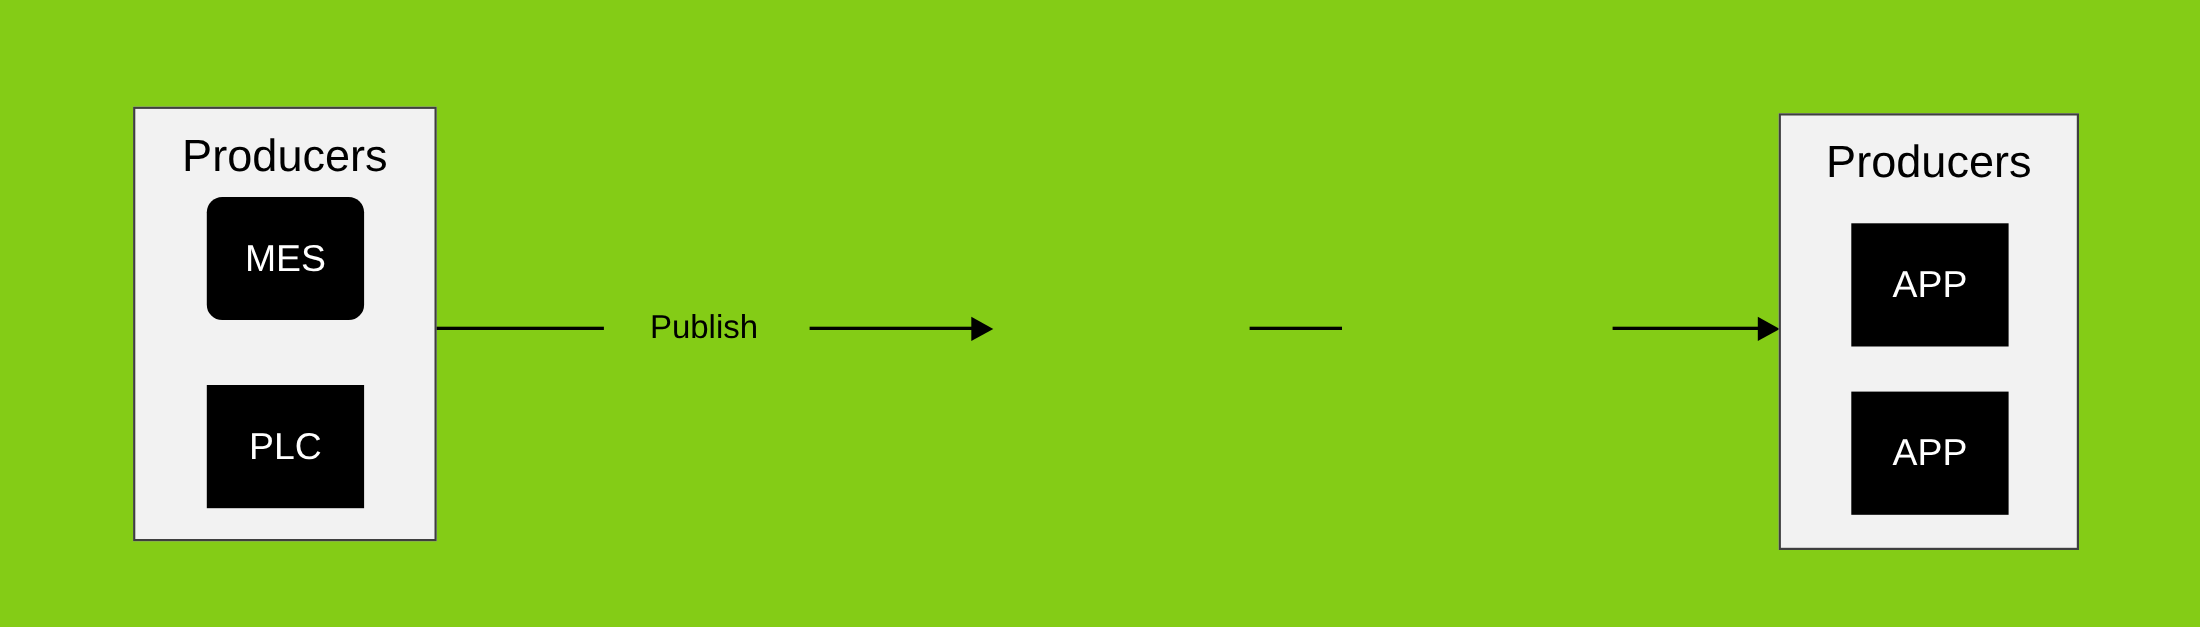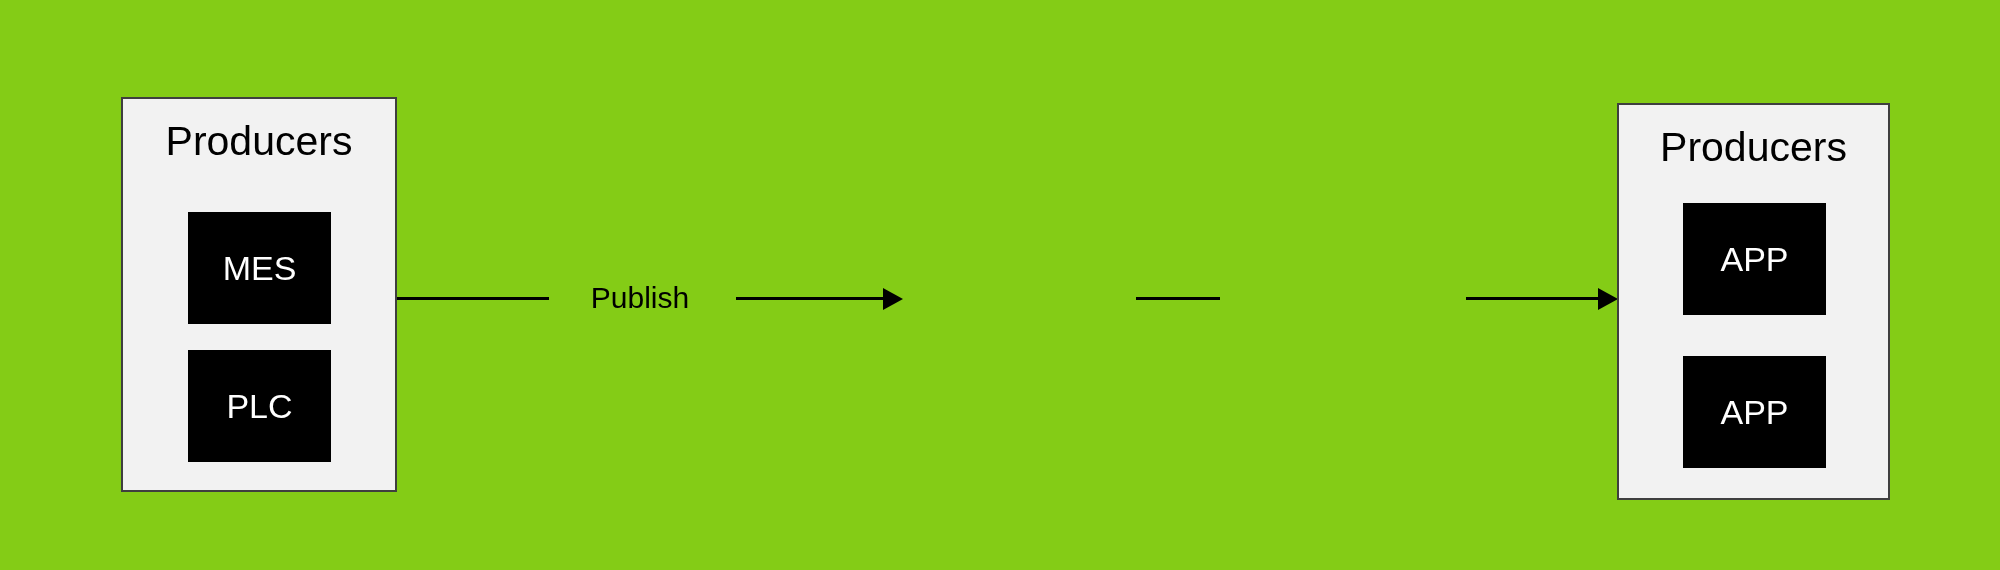--- a/index.html
+++ b/index.html
@@ -100,21 +100,21 @@
 </style>
 </head>
 <body>
 
 <div id="canvas">
 
   <div class="group-box" style="left:121px; top:97px; width:276px; height:395px;">
     <div class="group-title" style="top:22px;">Producers</div>
   </div>
 
-  <div class="node-box" style="left:188px; top:212px; width:143px; height:112px;">
+  <div class="node-box" style="left:188px; top:179px; width:143px; height:112px;border-radius:14px;">
     <span class="node-label">MES</span>
   </div>
 
   <div class="node-box" style="left:188px; top:350px; width:143px; height:112px;">
     <span class="node-label">PLC</span>
   </div>
 
   <div class="conn-line" style="left:397px; top:297px; width:152px;"></div>
 
   <div class="conn-label" style="left:579px; top:283px; width:122px;">Publish</div>

